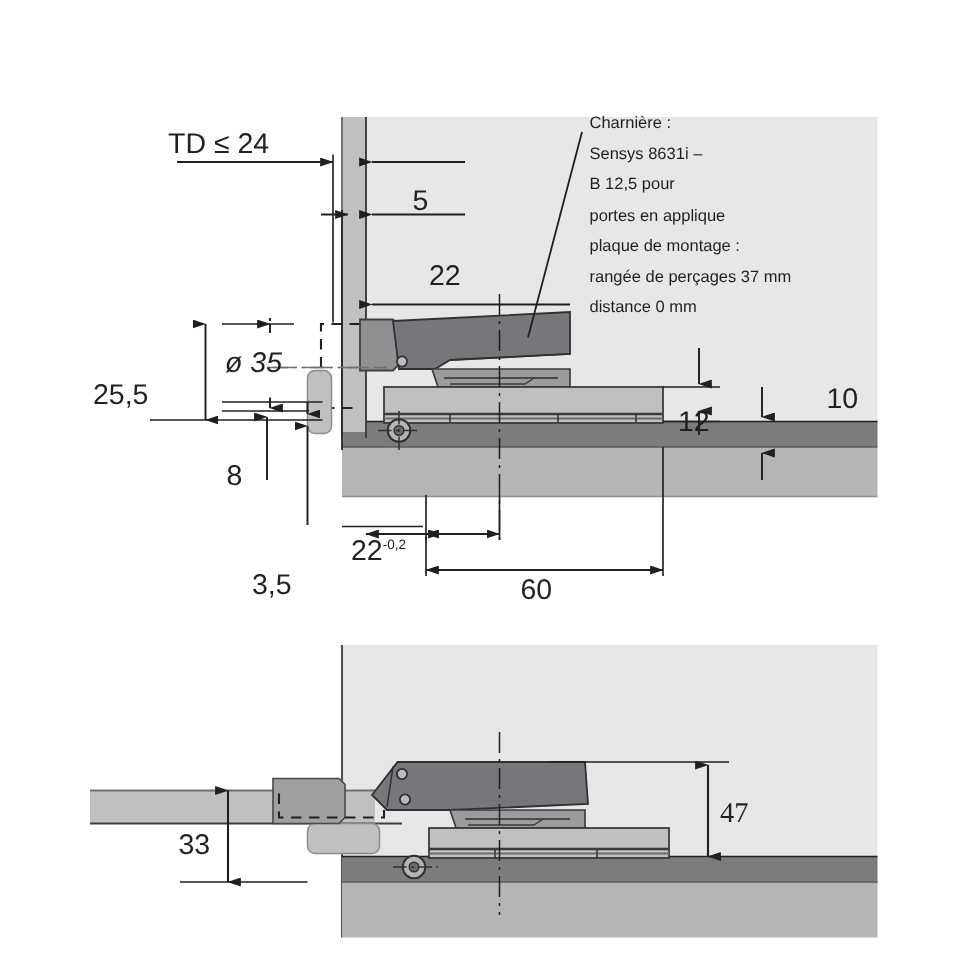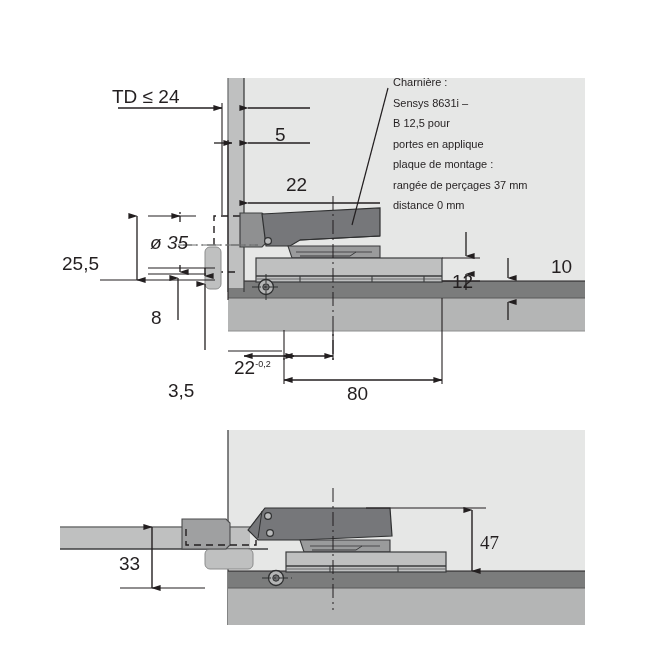--- a/index.html
+++ b/index.html
@@ -219,21 +219,21 @@
   <div class="anno dimtxt" style="left:150px;top:232px;font-style:italic;">ø 35</div>
 
   <div class="anno dimtxt" style="left:22px;top:253px;margin-left:40px;">25,5</div>
 
   <div class="anno dimtxt" style="left:151px;top:307px;">8</div>
 
   <div class="anno dimtxt" style="left:168px;top:352px;margin-top:28px;">3,5</div>
 
   <div class="anno dimtxt" style="left:234px;top:357px;"><span>22</span><span class="tol">-0,2</span></div>
 
-  <div class="anno dimtxt" style="left:347px;top:383px;">80</div>
+  <div class="anno dimtxt" style="left:347px;top:383px;">60</div>
 
   <div class="anno dimtxt" style="left:452px;top:271px;">12</div>
 
   <div class="anno dimtxt" style="left:516px;top:256px;margin-left:35px;">10</div>
 
   <div class="anno dimtxt" style="left:119px;top:553px;">33</div>
 
   <div class="anno dimtxt" style="left:480px;top:532px;font-family:Liberation Serif, serif;">47</div>
 
   <div class="anno note" style="left:393px;top:72px;">Charnière :

